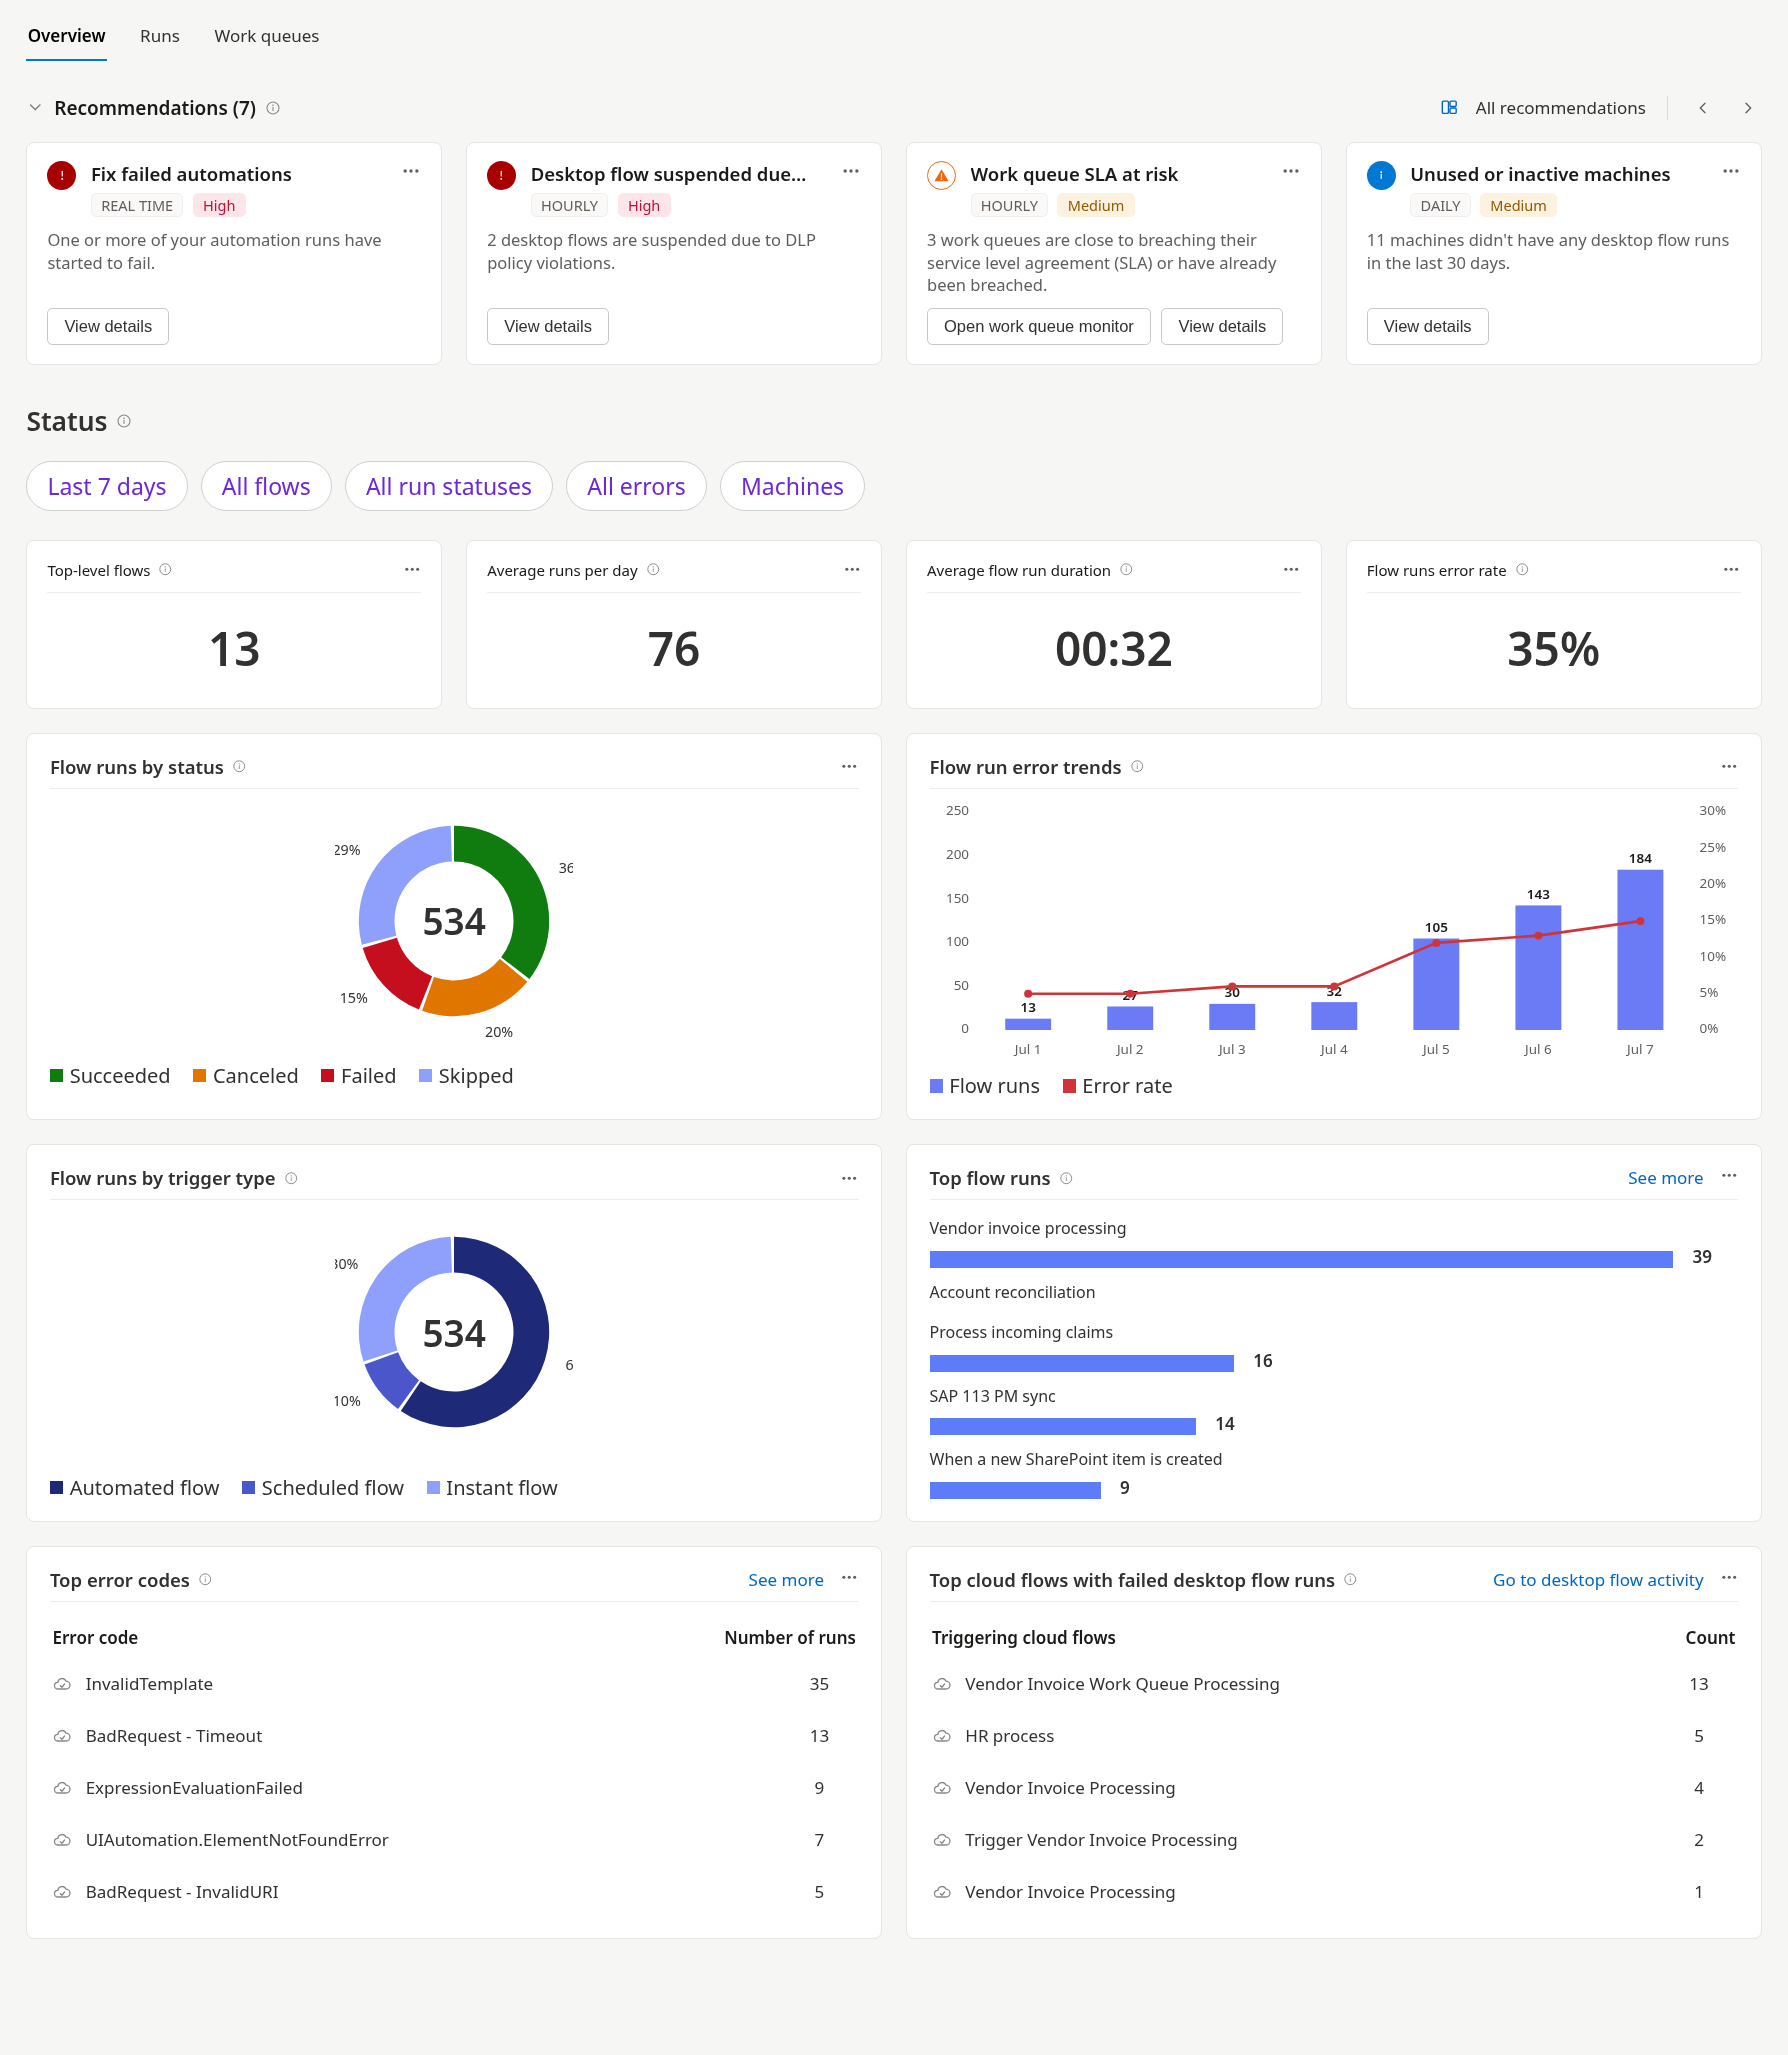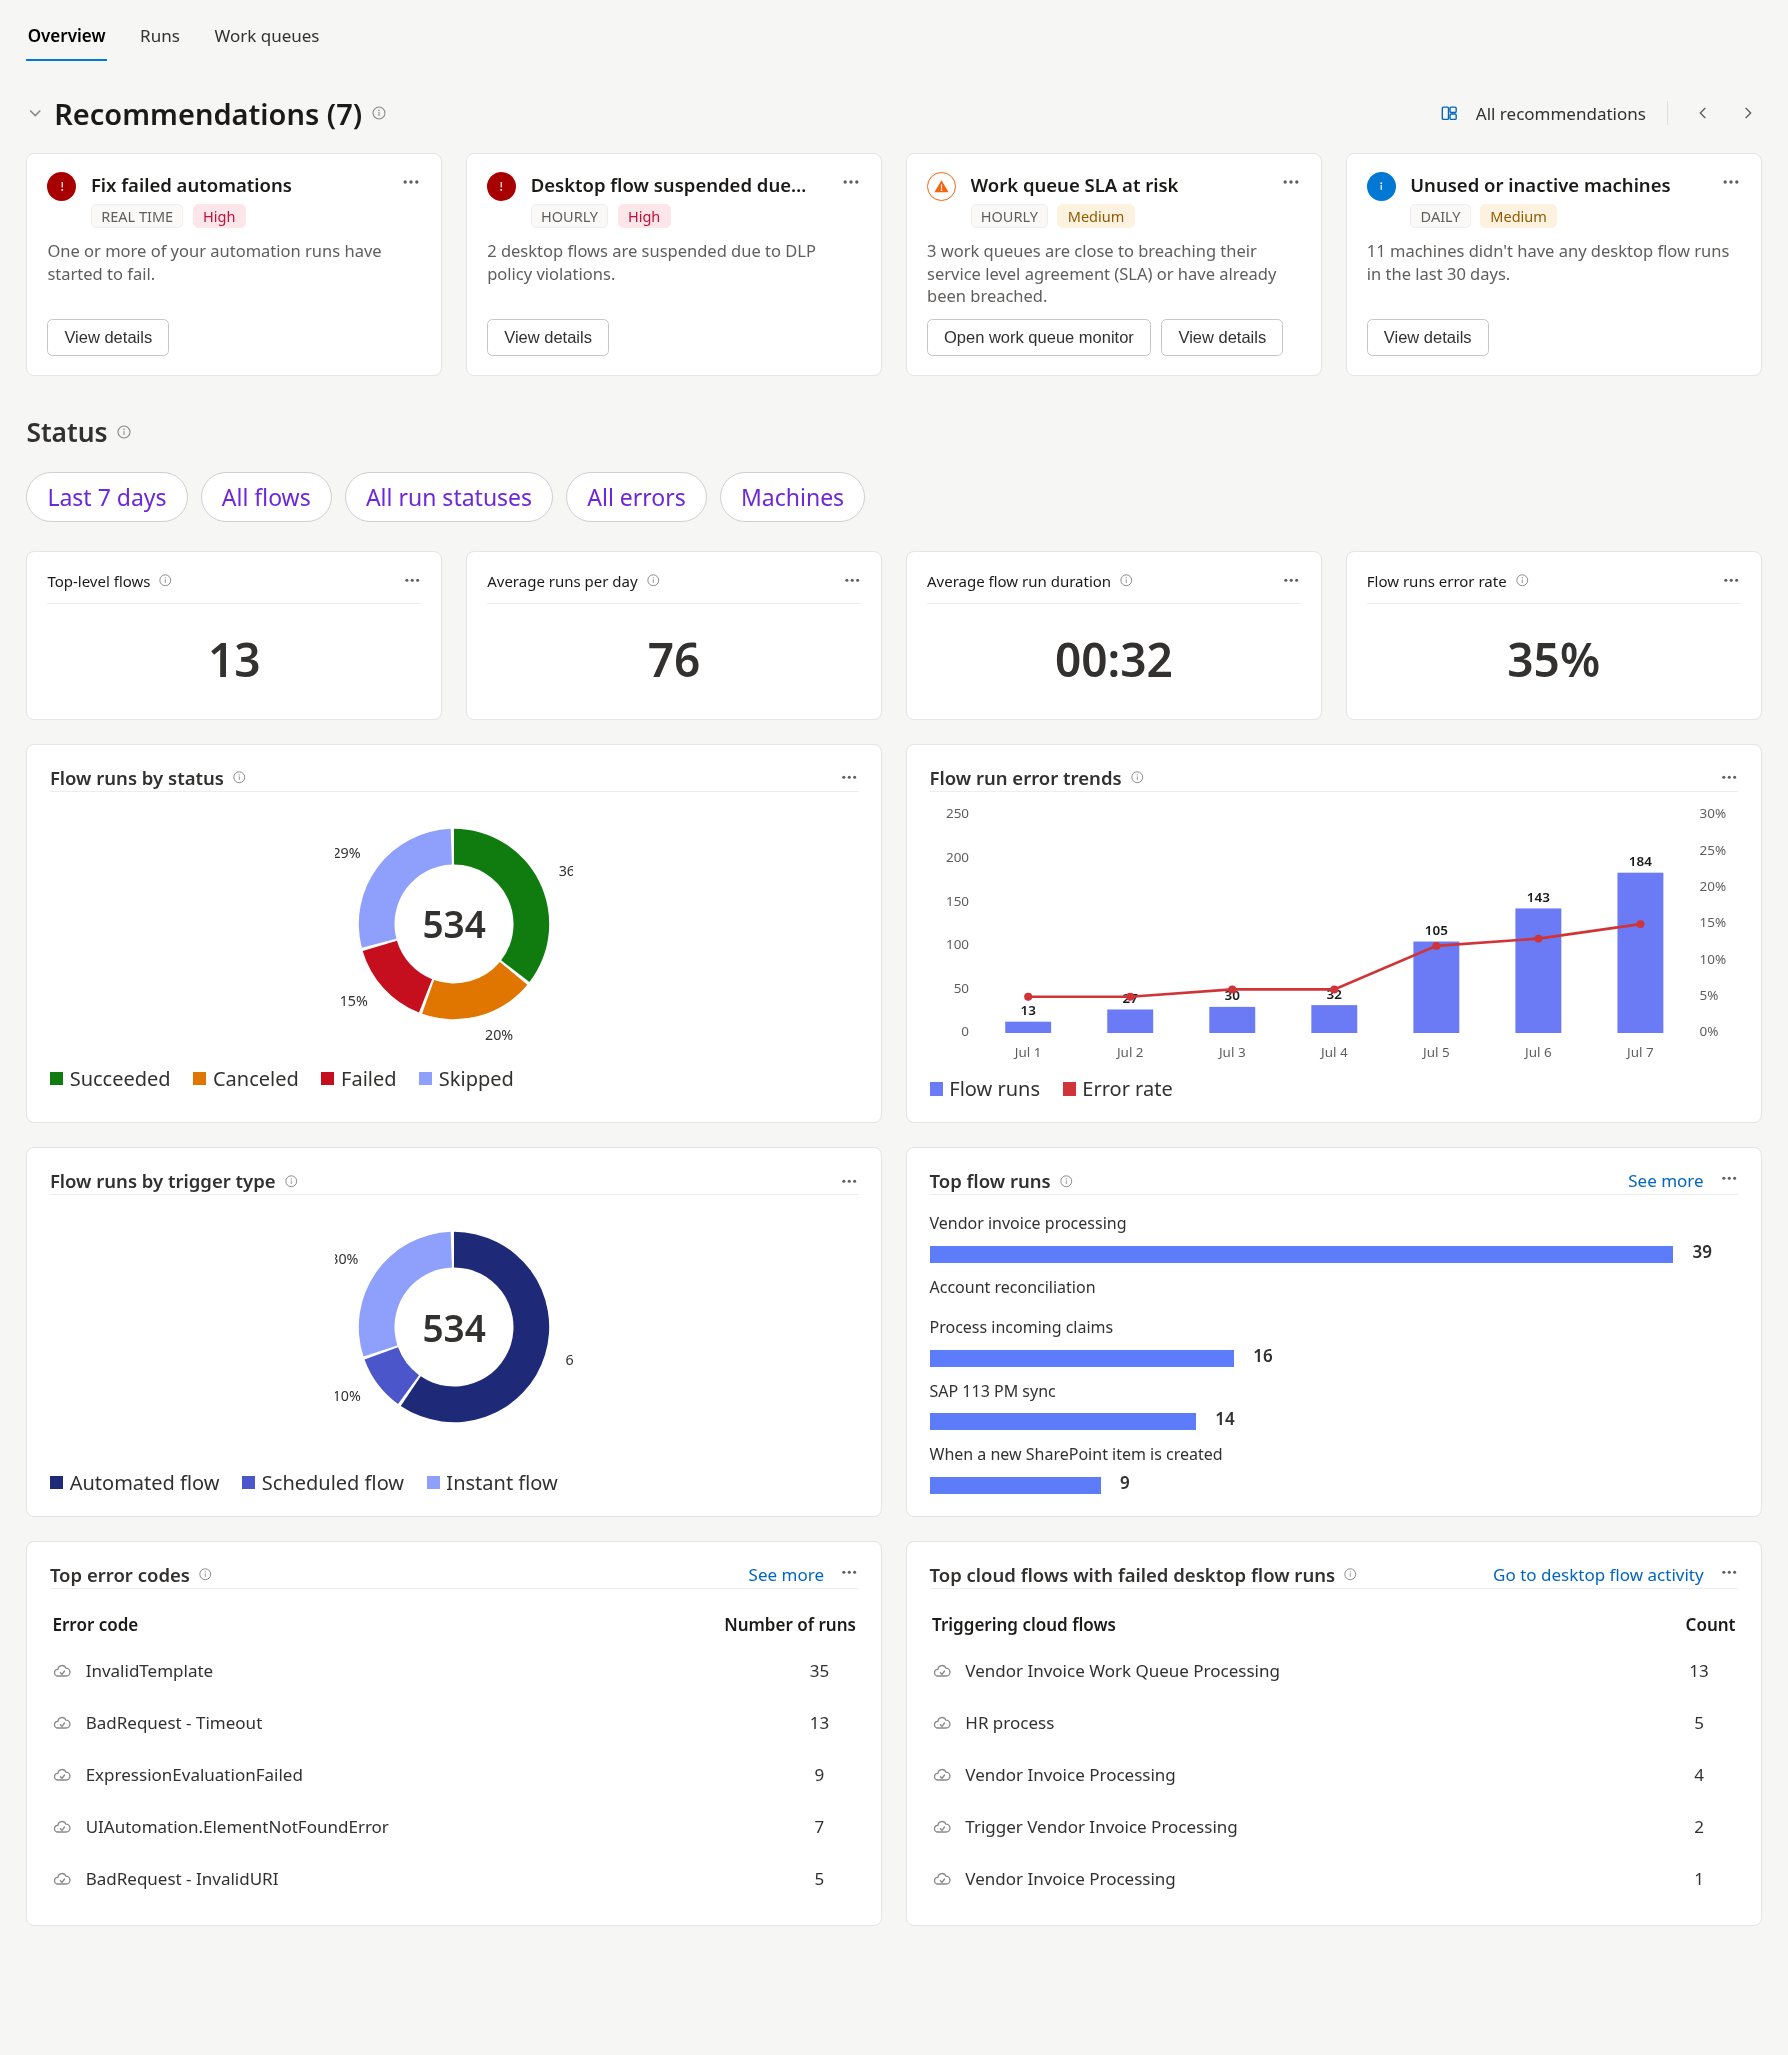--- a/index.html
+++ b/index.html
@@ -30,21 +30,21 @@
     color:var(--text);
     font-size:17px;
     padding:21px 26.4px 40px;
   }
   
   .tabs{display:flex;gap:32px;border-bottom:0.7px solid transparent}
   .tab{padding:2.6px 1.3px 12px;color:var(--text);border-bottom:2.6px solid transparent;cursor:pointer}
   .tab.active{font-weight:600;border-bottom-color:var(--accent);color:#000}
   
   .sec-head{display:flex;align-items:center;justify-content:space-between;margin-top:32px}
-  .sec-title{display:flex;align-items:center;gap:9.3px;font-size:29px;font-weight:600;color:#1b1a19}
+  .sec-title{display:flex;align-items:center;gap:9.3px;font-size:19px;font-weight:600;color:#1b1a19}
   .info-ico,.chev-ico{display:inline-flex;align-items:center;justify-content:center;color:#8a8886}
   .sec-actions{display:flex;align-items:center;gap:17px;color:#323130}
   .sec-actions .sep{width:0.7px;height:24px;background:#ddd;margin:0 4px}
   .carousel-btn{width:28px;height:28px;display:flex;align-items:center;justify-content:center;color:#605e5c;border-radius:2.6px}
   
   .cards{display:grid;grid-template-columns:repeat(4,1fr);gap:24px;margin-top:20px}
   .card{background:var(--card);border:0.7px solid var(--border);border-radius:8px;padding:18.5px 20px;display:flex;flex-direction:column;gap:12px;min-height:198px}
   .card-top{display:flex;align-items:flex-start;gap:14.5px}
   .card-top .grow{flex:1;min-width:0}
   .card-title{font-weight:600;font-size:18.5px;color:#1b1a19;white-space:nowrap;overflow:hidden;text-overflow:ellipsis}
@@ -71,21 +71,21 @@
   .pill{border:0.7px solid #d2d0ce;background:#fff;border-radius:661px;padding:8px 20px;font-size:23px;color:#6d28d9}
   
   .metrics{display:grid;grid-template-columns:repeat(4,1fr);gap:24px;margin-top:29px}
   .metric{background:#fff;border:0.7px solid var(--border);border-radius:8px;padding:18.5px 20px 12px}
   .metric-head{display:flex;align-items:center;justify-content:space-between;border-bottom:0.7px solid #ededed;padding-bottom:12px}
   .metric-head .left{display:flex;align-items:center;gap:8px;color:#1b1a19;font-size:15px}
   .metric-val{font-size:46px;font-weight:600;text-align:center;padding:24px 0 17px}
   
   .two{display:grid;grid-template-columns:1fr 1fr;gap:24px;margin-top:24px}
   .panel{background:#fff;border:0.7px solid var(--border);border-radius:8px;padding:20px 22.5px}
-  .panel-head{display:flex;align-items:center;justify-content:space-between;border-bottom:0.7px solid #ededed;padding-bottom:1px}
+  .panel-head{display:flex;align-items:center;justify-content:space-between;border-bottom:0.7px solid #ededed;padding-bottom:9px}
   .panel-head .left{display:flex;align-items:center;gap:8px;font-size:18.5px;font-weight:600}
   .panel-head .right{display:flex;align-items:flex-start;gap:16px}
   .link{color:var(--link);cursor:pointer}
   
   .donut-wrap{display:flex;align-items:center;justify-content:center;height:264px;position:relative}
   .donut-center{position:absolute;font-size:37px;font-weight:600}
   .legend{display:flex;gap:22.5px;flex-wrap:wrap;margin-top:9.3px;font-size:20px;color:#323130}
   .lg{display:flex;align-items:center;gap:6.6px}
   .sw{width:13.2px;height:13.2px}
   

